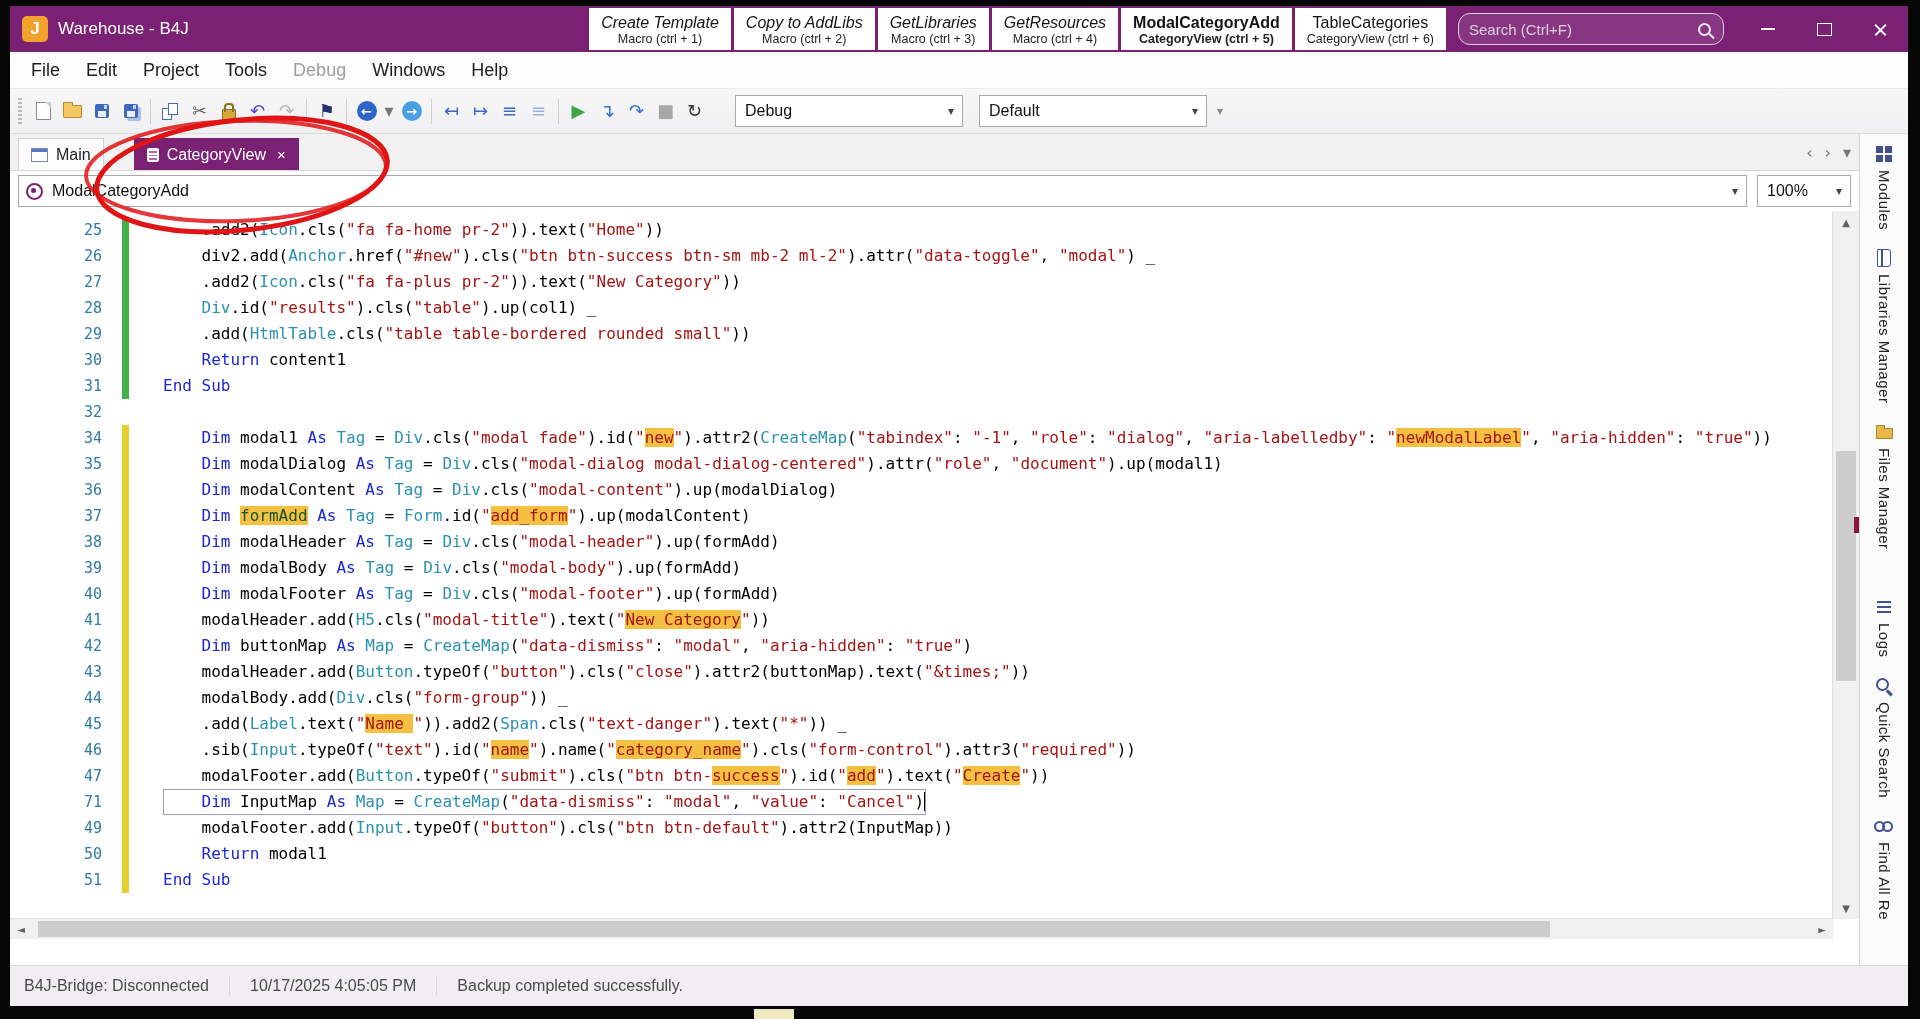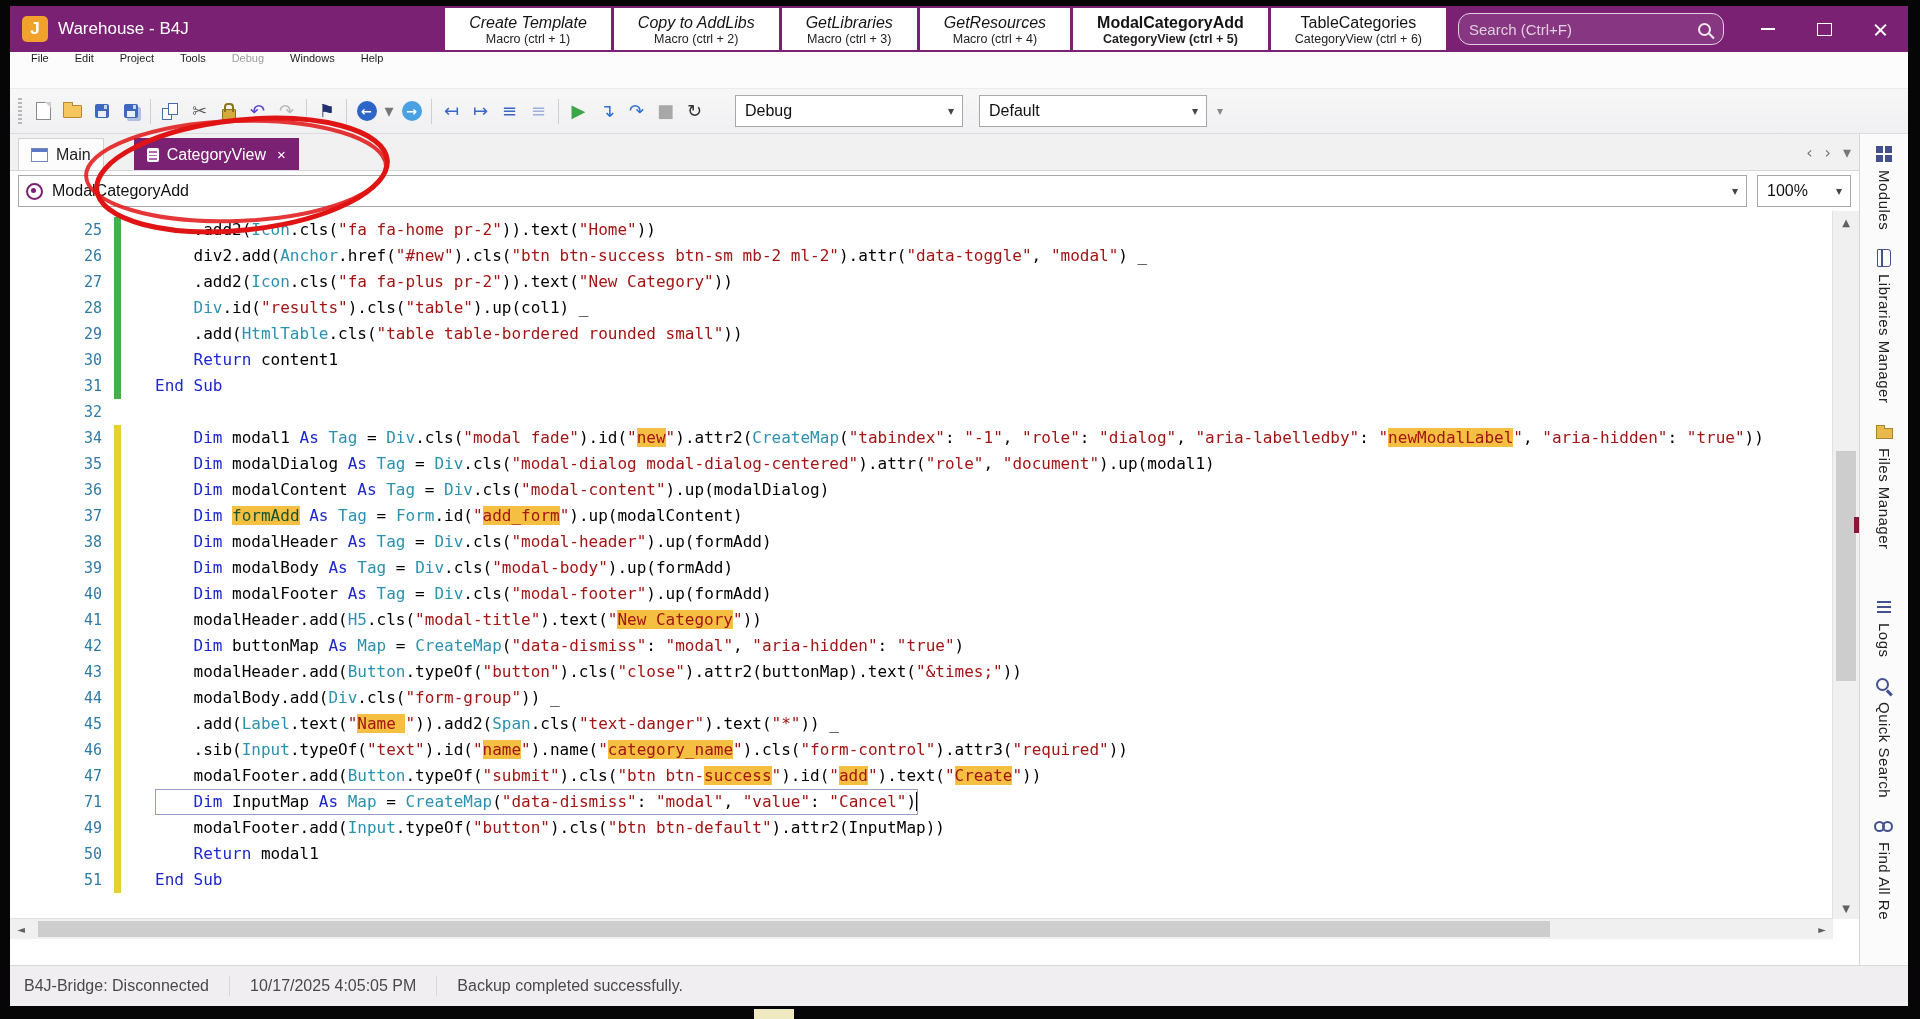--- a/index.html
+++ b/index.html
@@ -8,21 +8,21 @@
 
   .window{position:absolute;left:10px;top:6px;width:1898px;height:1000px;background:#fff;
           display:flex;flex-direction:column;overflow:hidden;}
 
   
   .titlebar{flex:0 0 46px;background:#7a2173;display:flex;align-items:center;color:#fff;padding-left:12px;}
   .app-icon{width:26px;height:26px;border-radius:5px;background:#f0a22c;color:#fff;font-weight:bold;
             display:flex;align-items:center;justify-content:center;font-size:17px;flex:0 0 26px;}
   .title-text{margin-left:10px;font-size:17px;white-space:nowrap;}
   .macro-bar{display:flex;gap:3px;margin-left:auto;align-items:center;}
-  .macro-btn{background:#fff;color:#141414;height:40px;padding:2px 24px 0;display:flex;flex-direction:column;
+  .macro-btn{background:#fff;color:#141414;height:40px;padding:2px 12px 0;display:flex;flex-direction:column;
              align-items:center;justify-content:center;text-align:center;}
   .macro-title{font-size:16px;line-height:19px;white-space:nowrap;}
   .macro-title.italic{font-style:italic;}
   .macro-btn.active .macro-title{font-weight:bold;}
   .macro-sub{font-size:12.5px;line-height:15px;color:#222;white-space:nowrap;}
   .macro-btn.active .macro-sub{font-weight:bold;}
   .search-box{margin-left:12px;width:248px;height:30px;border:1px solid #e3cfe0;border-radius:12px;
               background:rgba(255,255,255,0.10);display:flex;align-items:center;padding:0 8px;}
   .search-box input{flex:1;background:transparent;border:none;outline:none;color:#fff;font-size:15px;
                     font-family:"Liberation Sans",sans-serif;}
@@ -33,22 +33,22 @@
   .win-controls{display:flex;height:100%;margin-left:16px;}
   .win-btn{width:56px;height:100%;display:flex;align-items:center;justify-content:center;}
   .wb-bar{width:14px;height:2px;background:#fff;}
   .wb-box{width:13px;height:11px;border:1px solid #fff;}
   .wb-x{position:relative;width:15px;height:15px;}
   .wb-x::before,.wb-x::after{content:"";position:absolute;left:0;top:7px;width:15px;height:1.6px;background:#fff;}
   .wb-x::before{transform:rotate(45deg);}
   .wb-x::after{transform:rotate(-45deg);}
 
   
-  .menubar{flex:0 0 36px;background:#fcfcfc;display:flex;align-items:flex-start;padding-left:8px;
-           font-size:11px;color:#1c1c1c;border-bottom:1px solid #ececec;}
+  .menubar{flex:0 0 36px;background:#fcfcfc;display:flex;align-items:center;padding-left:8px;
+           font-size:18px;color:#1c1c1c;border-bottom:1px solid #ececec;}
   .menu-item{padding:0 13px;}
   .menu-item.disabled{color:#9e9e9e;}
 
   
   .toolbar{flex:0 0 44px;background:linear-gradient(#f7f7f8,#f0f0f2);display:flex;align-items:center;
            padding-left:4px;border-bottom:1px solid #dcdcdc;}
   .grip{width:4px;height:26px;margin:0 7px 0 4px;
         background:repeating-linear-gradient(to bottom,#b8b8b8 0 2px,transparent 2px 4px);}
   .toolbar-icons{display:flex;align-items:center;}
   .tool-icon{width:29px;height:29px;display:flex;align-items:center;justify-content:center;}
@@ -109,21 +109,21 @@
   .combo.module{flex:1;}
   .combo.zoom{flex:0 0 92px;}
   .sub-icon{width:13px;height:13px;border:2px solid #7a2173;border-radius:50%;position:relative;margin-left:7px;flex:0 0 13px;}
   .sub-icon::after{content:"";position:absolute;left:3px;top:3px;width:5px;height:5px;background:#7a2173;border-radius:50%;}
 
   
   .editor-area{flex:1;position:relative;background:#fff;min-height:0;}
   .code-region{position:absolute;left:0;top:0;right:26px;bottom:46px;overflow:hidden;
                font-family:"DejaVu Sans Mono",monospace;font-size:16px;padding-top:6px;}
   .code-line{display:flex;height:26px;line-height:26px;}
-  .ln{flex:0 0 92px;text-align:right;padding-right:12px;color:#2f7ba8;font-size:15px;}
+  .ln{flex:0 0 92px;text-align:right;padding-right:20px;color:#2f7ba8;font-size:15px;}
   .chg{flex:0 0 7px;}
   .chg.green{background:#43b049;}
   .chg.yellow{background:#e7cf2f;}
   .fold{flex:0 0 34px;position:relative;}
   .fold-box{position:absolute;left:12px;top:6px;width:13px;height:13px;border:1px solid #7e7e7e;background:#fff;}
   .fold-box::after{content:"";position:absolute;left:2px;top:5px;width:7px;height:2px;background:#333;}
   .code-text{white-space:pre;}
   .code-text span{white-space:pre;}
   .tok-p{color:#000;}
   .tok-k{color:#1d27cf;}

